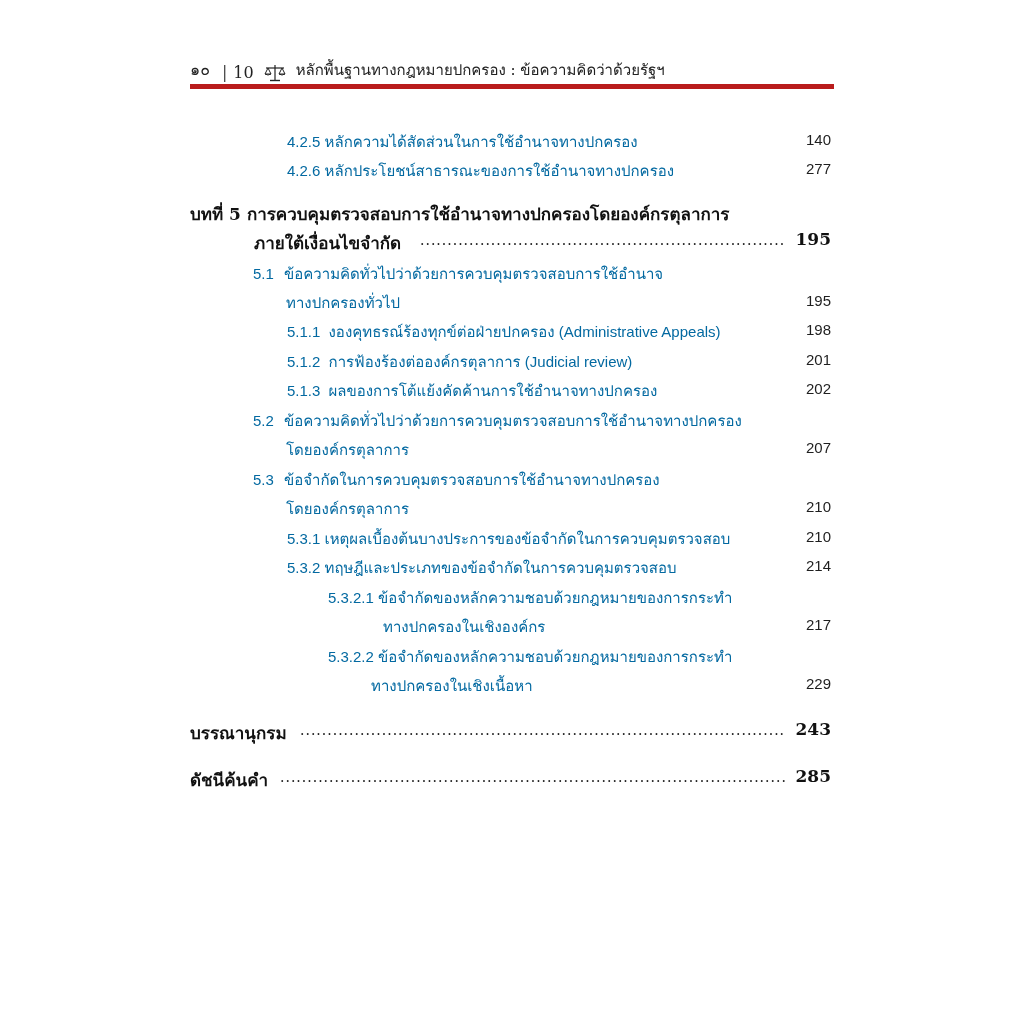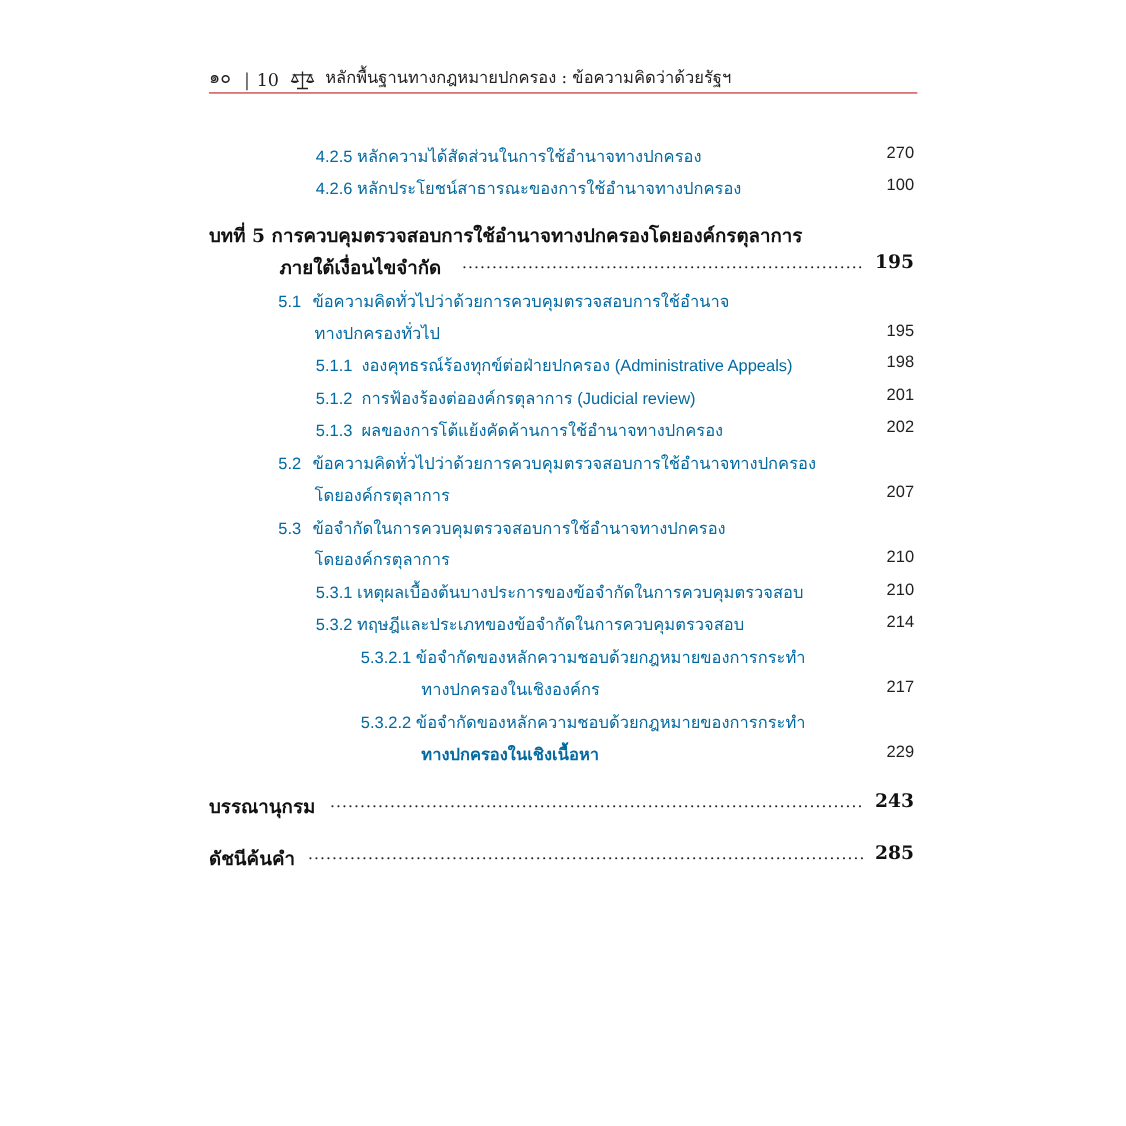--- a/index.html
+++ b/index.html
@@ -1,18 +1,18 @@
 <!DOCTYPE html>
 <html><head>
 <meta charset="utf-8">
 <style>
   html, body { margin:0; padding:0; background:#ffffff; }
   body { width:1024px; height:1024px; position:relative; overflow:hidden; color:#1a1a1a; }
   .page { position:absolute; left:0; top:0; width:1024px; height:1024px; }
-  .header { position:absolute; left:190px; top:58px; width:644px; height:24px; border-bottom:1px solid #b91c1c; display:flex; align-items:flex-end; font-family:"DejaVu Serif", serif; font-size:16px; color:#222; padding-bottom:2px; }
+  .header { position:absolute; left:190px; top:58px; width:644px; height:24px; border-bottom:5px solid #b91c1c; display:flex; align-items:flex-end; font-family:"DejaVu Serif", serif; font-size:16px; color:#222; padding-bottom:2px; }
   .header .pg-thai { margin-right:6px; }
   .header .sep { margin:0 6px; color:#444; }
   .header .pg-num { margin-right:10px; }
   .header .scale { width:22px; height:18px; margin-right:10px; }
   .header .title { font-size:15px; }
   .row { position:absolute; font-family:"Liberation Sans", sans-serif; font-size:15px; color:#0369a1; }
   .pg { position:absolute; right:193px; font-family:"Liberation Sans", sans-serif; font-size:15px; color:#1f1f1f; text-align:right; }
   .bold { font-family:"DejaVu Serif", serif; font-weight:bold; font-size:17px; color:#111; }
   .pgb { position:absolute; right:193px; font-family:"DejaVu Serif", serif; font-weight:bold; font-size:17px; color:#111; }
   .dots { position:absolute; font-family:"DejaVu Serif", serif; font-size:14px; color:#222; overflow:hidden; white-space:nowrap; letter-spacing:1px; }
@@ -35,27 +35,27 @@
       <path d="M1 10 Q4 12 7 10" fill="none" stroke="#222" stroke-width="1"></path>
       <path d="M15 10 Q18 12 21 10" fill="none" stroke="#222" stroke-width="1"></path>
     </svg>
     <span class="title">หลักพื้นฐานทางกฎหมายปกครอง : ข้อความคิดว่าด้วยรัฐฯ</span>
   </div>
 
   <div class="row" style="left:287px; top:130px;">
     <span>4.2.5</span>
     <span>หลักความได้สัดส่วนในการใช้อำนาจทางปกครอง</span>
   </div>
-  <div class="pg" style="top:131px;">270</div>
+  <div class="pg" style="top:131px;">140</div>
 
   <div class="row" style="left:287px; top:159px;">
     <span>4.2.6</span>
     <span>หลักประโยชน์สาธารณะของการใช้อำนาจทางปกครอง</span>
   </div>
-  <div class="pg" style="top:160px;">100</div>
+  <div class="pg" style="top:160px;">277</div>
 
   <div class="row bold" style="left:190px; top:200px;">
     <span>บทที่ 5</span>
     <span>การควบคุมตรวจสอบการใช้อำนาจทางปกครองโดยองค์กรตุลาการ</span>
   </div>
   <div class="row bold" style="left:254px; top:229px;">ภายใต้เงื่อนไขจำกัด</div>
   <div class="dots" style="left:420px; top:232px; width:365px;">................................................................................................................................................................</div>
   <div class="pgb" style="top:229px;">195</div>
 
   <div class="row" style="left:253px; top:262px;">
@@ -113,21 +113,21 @@
     <span>5.3.2.1</span>
     <span>ข้อจำกัดของหลักความชอบด้วยกฎหมายของการกระทำ</span>
   </div>
   <div class="row" style="left:383px; top:615px;">ทางปกครองในเชิงองค์กร</div>
   <div class="pg" style="top:616px;">217</div>
 
   <div class="row" style="left:328px; top:645px;">
     <span>5.3.2.2</span>
     <span>ข้อจำกัดของหลักความชอบด้วยกฎหมายของการกระทำ</span>
   </div>
-  <div class="row" style="left:383px; top:674px;font-weight:bold;">ทางปกครองในเชิงเนื้อหา</div>
+  <div class="row" style="left:371px; top:674px;">ทางปกครองในเชิงเนื้อหา</div>
   <div class="pg" style="top:675px;">229</div>
 
   <div class="row bold" style="left:190px; top:719px;">บรรณานุกรม</div>
   <div class="dots" style="left:300px; top:722px; width:485px;">................................................................................................................................................................</div>
   <div class="pgb" style="top:719px;">243</div>
 
   <div class="row bold" style="left:190px; top:766px;">ดัชนีค้นคำ</div>
   <div class="dots" style="left:280px; top:769px; width:505px;">................................................................................................................................................................</div>
   <div class="pgb" style="top:766px;">285</div>
 

